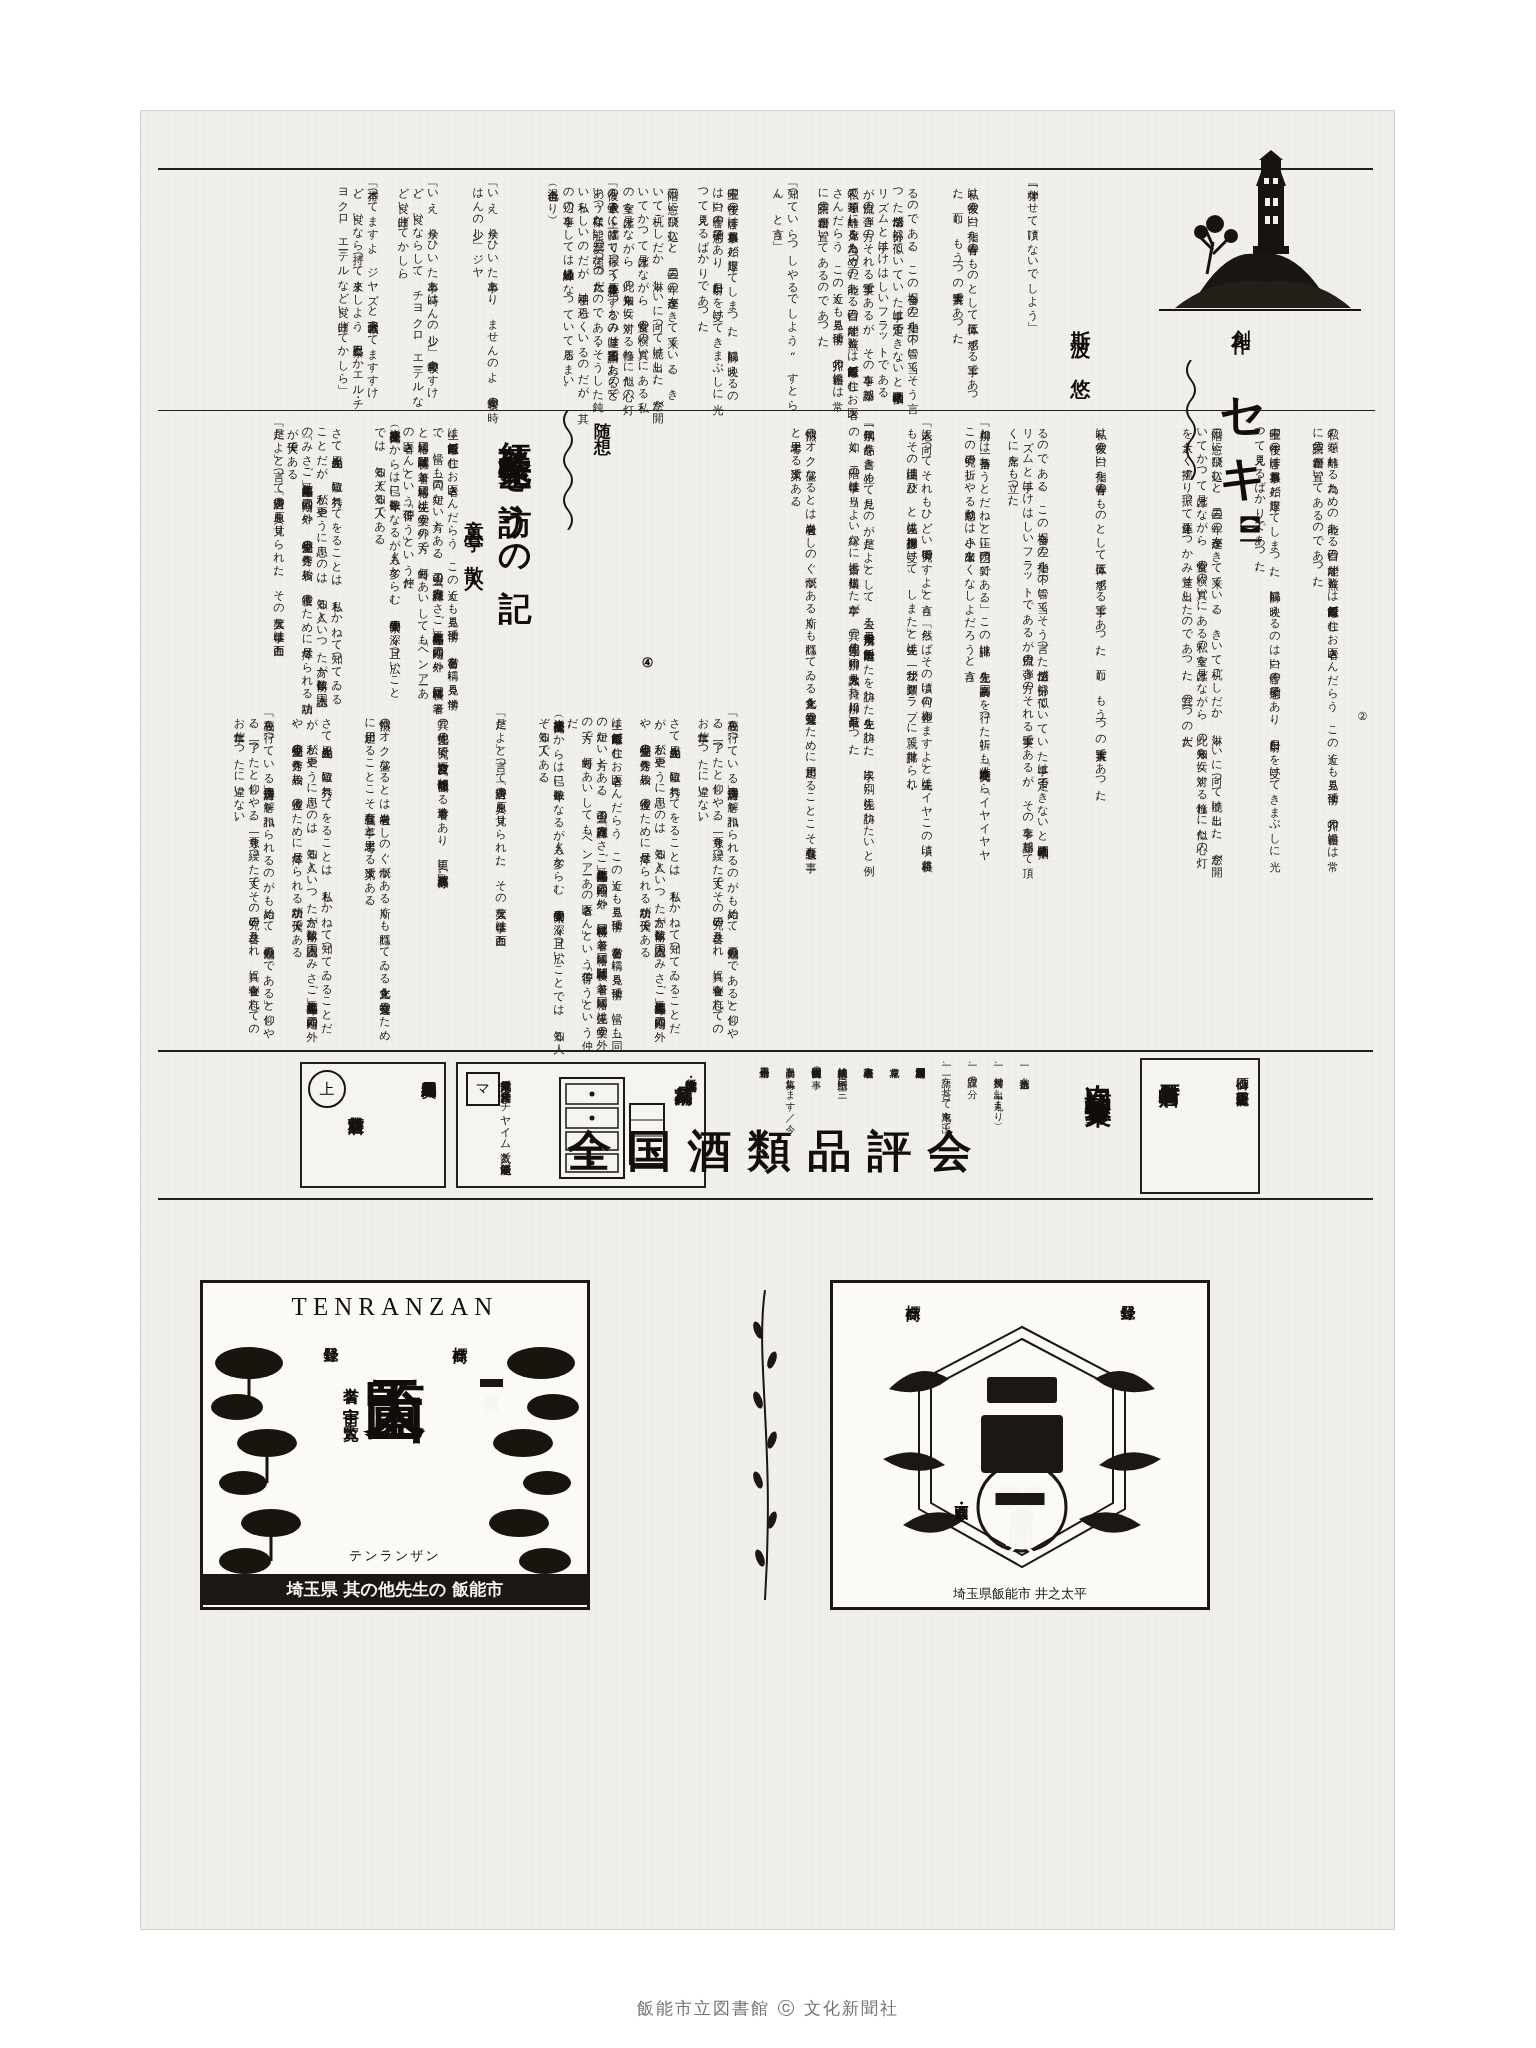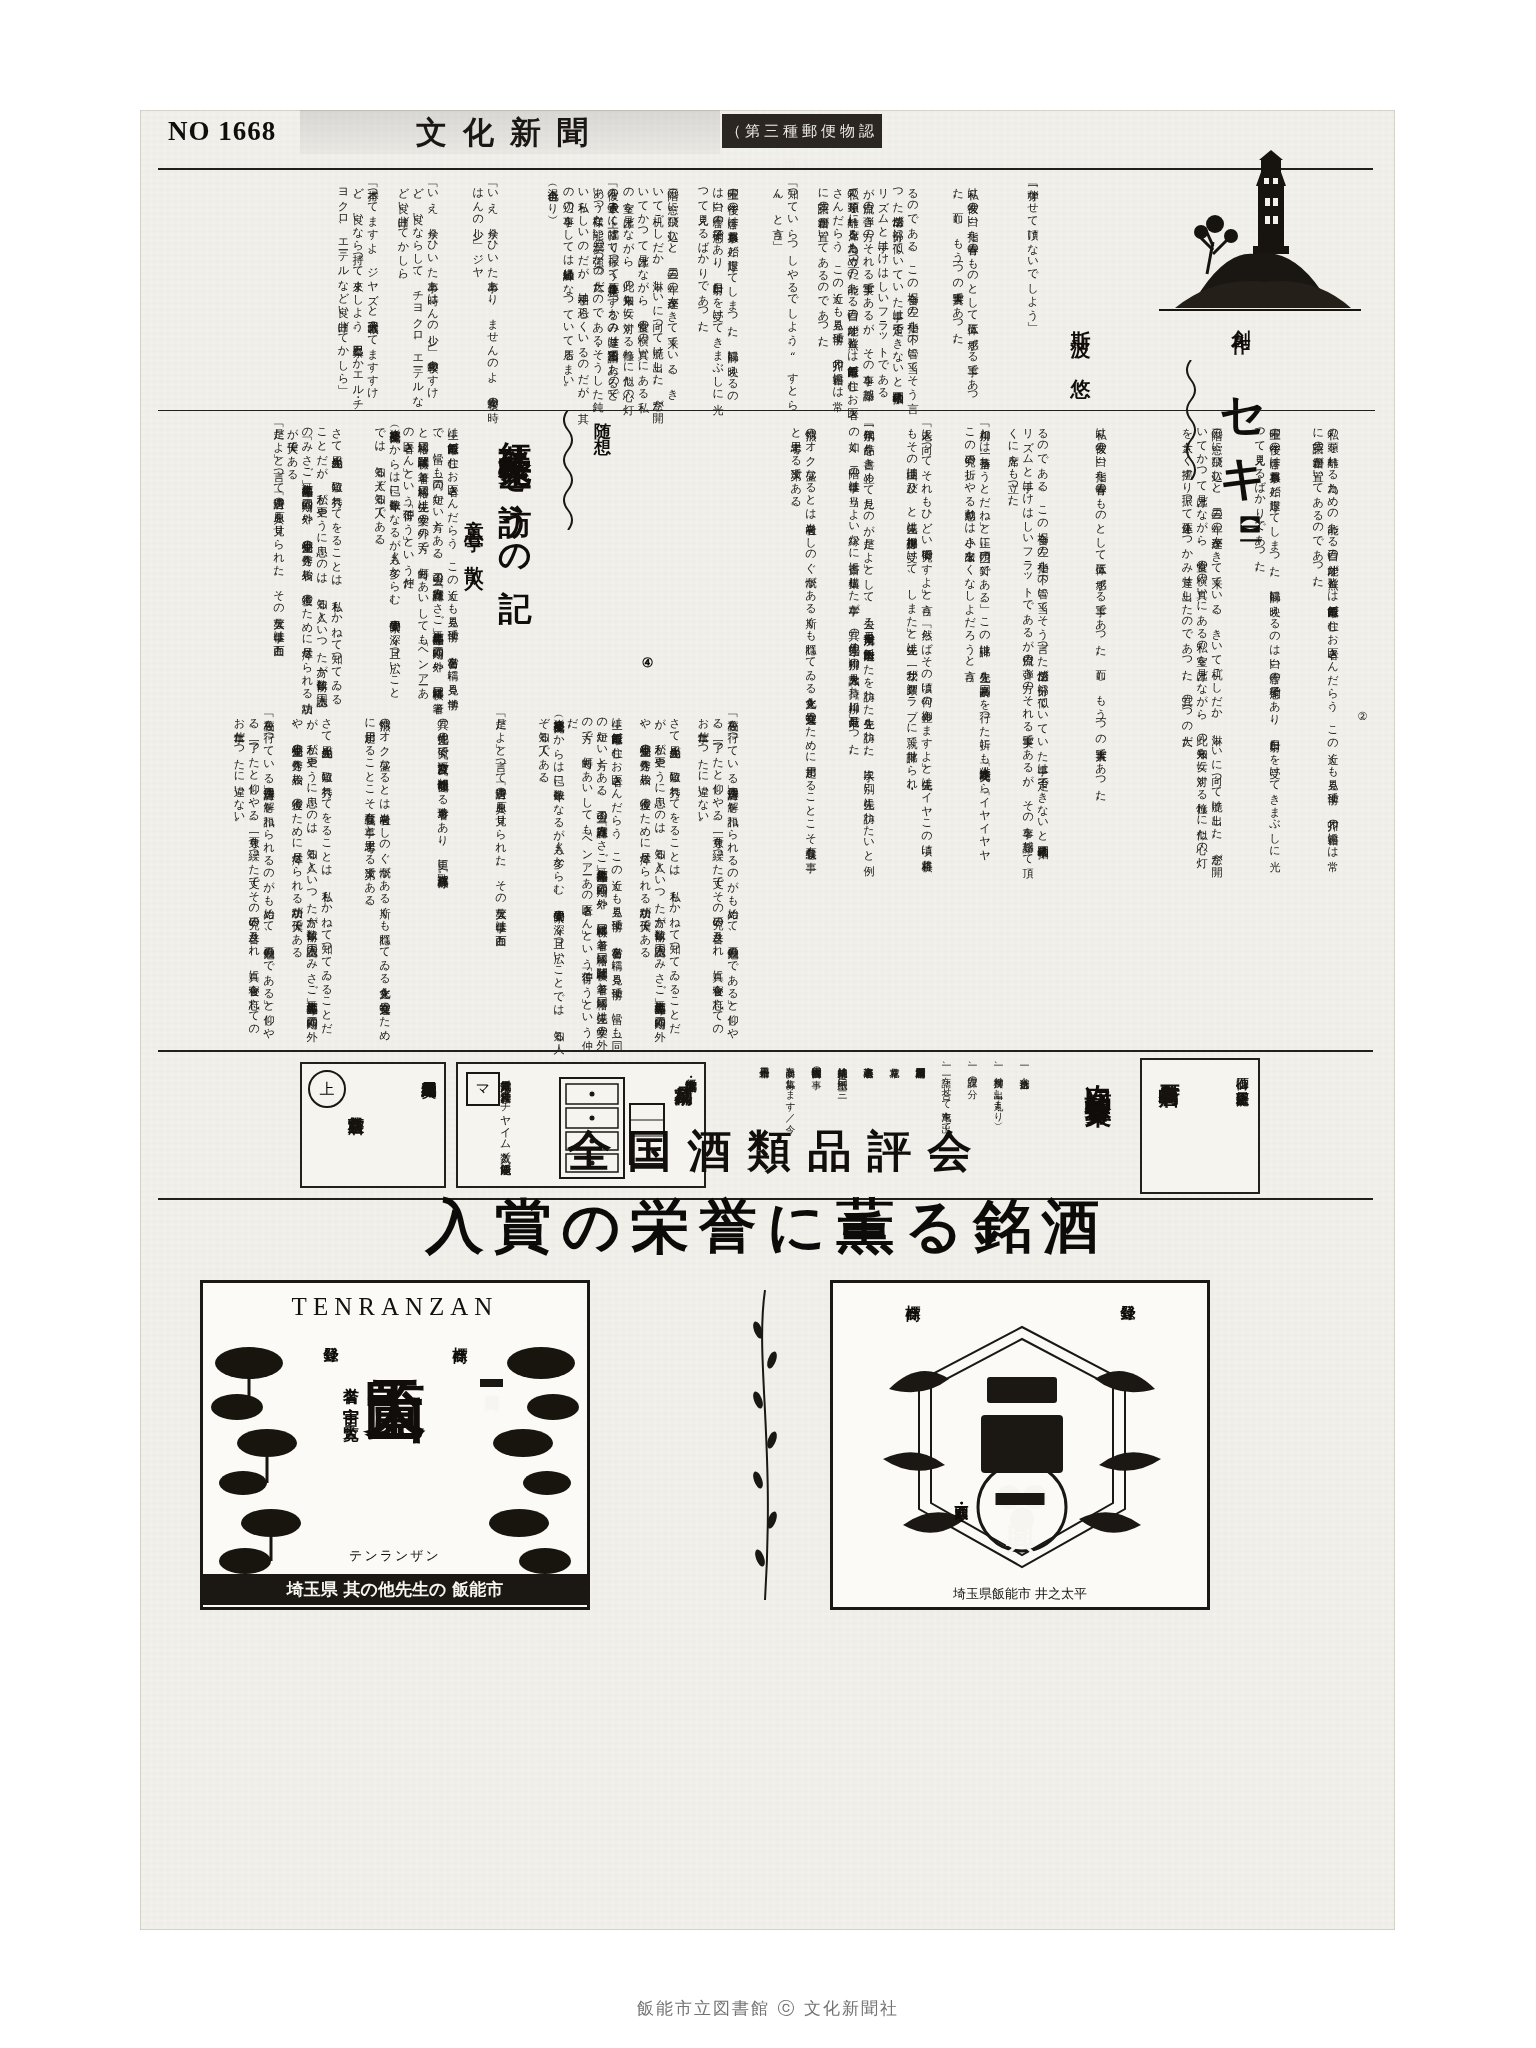--- a/index.html
+++ b/index.html
@@ -264,25 +264,20 @@
     font-size: 10px;
     line-height: 1.25;
     color: #1b1814;
   }
 </style>
 </head>
 <body>
 
 <div id="paper">
 
-  <div id="masthead">
-    <div id="issue-no">NO 1668</div>
-    <div id="paper-title">文化新聞</div>
-    <div id="paper-subtitle">（第三種郵便物認可）</div>
-  </div>
 
   <div class="hrule" style="left:18px; top:58px; width:1215px;"></div>
 
   <div id="lighthouse">
     <svg viewBox="0 0 210 165" width="210" height="165">
 
       <g fill="#17140f">
         <rect x="103" y="36" width="26" height="62"></rect>
         <polygon points="101,36 131,36 126,22 106,22"></polygon>
         <rect x="106" y="10" width="20" height="12"></rect>
@@ -436,21 +431,20 @@
     </div>
   </div>
 
   <div class="ad-box" style="left:1000px; top:948px; width:120px; height:136px;">
     <div class="ad-inner-v" style="position:absolute; right:8px; top:8px; height:118px; font-size:13px;">御石碑は飯能駅二丁目金比羅下</div>
     <div class="ad-inner-v" style="position:absolute; left:14px; top:8px; height:118px; font-size:21px; font-weight:bold;">島崎石材店</div>
   </div>
 
   <div id="sake-ad">
     <div id="sake-head1">全国酒類品評会</div>
-    <div id="sake-head2">入賞の栄誉に薫る銘酒</div>
 
     <div class="label-art" style="left:60px; top:170px; width:390px; height:330px;padding-left:9px;">
       <div style="position:absolute; left:50%; transform:translateX(-50%); top:10px; font-family:'Liberation Serif',serif; font-size:25px; letter-spacing:6px; color:#15120e;">TENRANZAN</div>
 
       <svg style="position:absolute; left:6px; top:50px;" width="120" height="270" viewBox="0 0 120 270">
         <g fill="#18150f">
           <ellipse cx="40" cy="30" rx="34" ry="16"></ellipse>
           <ellipse cx="28" cy="74" rx="26" ry="13"></ellipse>
           <ellipse cx="58" cy="110" rx="30" ry="14"></ellipse>
           <ellipse cx="34" cy="150" rx="24" ry="12"></ellipse>

